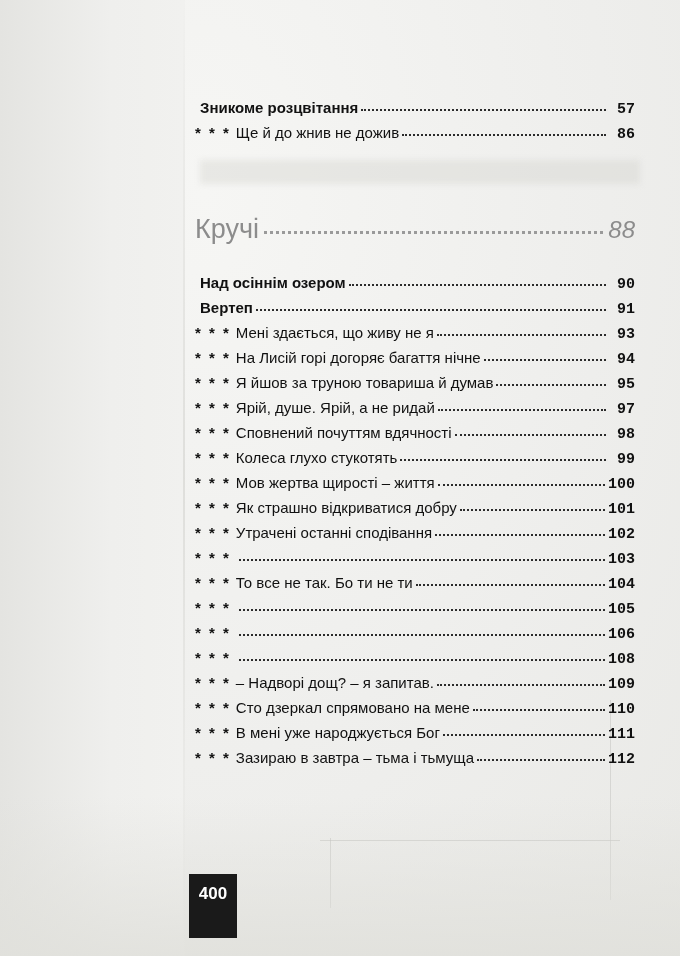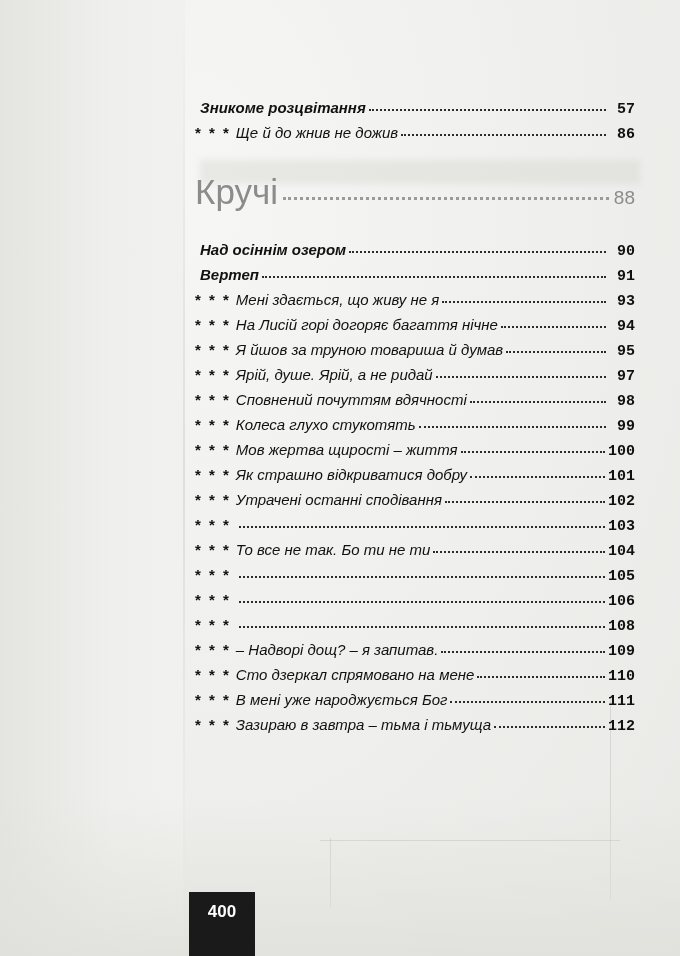--- a/index.html
+++ b/index.html
@@ -66,21 +66,20 @@
   .entry .stars {
     color: #111;
     font-weight: 700;
     letter-spacing: 2px;
     margin-right: 5px;
     flex: none;
   }
   .entry .title {
     flex: none;
     font-weight: 400;
-    font-style: italic;
   }
   .entry.bold .title {
     font-weight: 700;
   }
   .entry .dots {
     flex: 1 1 auto;
     overflow: hidden;
     margin: 0 3px;
     position: relative;
     top: -2px;
@@ -99,46 +98,48 @@
   
   .section {
     display: flex;
     align-items: baseline;
     margin-top: 30px;
     margin-bottom: 30px;
     color: #8e8e8e;
     white-space: nowrap;
   }
   .section .sec-title {
-    font-size: 35px;
+    font-size: 27px;
     font-weight: 400;
     flex: none;
     color: #8c8c8c;
+    margin-top: 42px;
   }
   .section .dots {
     flex: 1 1 auto;
     margin: 0 5px;
     position: relative;
     top: -4px;
     border-bottom: 3px dotted #9a9a9a;
     height: 0.55em;
     overflow: hidden;
   }
   .section .sec-page {
-    font-size: 19px;
+    font-size: 24px;
     flex: none;
     color: #8c8c8c;
+    font-style: italic;
   }
 
   
   .folio {
     position: absolute;
     left: 189px;
-    bottom: 0;
-    width: 66px;
+    bottom: 18px;
+    width: 48px;
     height: 64px;
     background: #1a1a1a;
     color: #fff;
     font-size: 17px;
     font-weight: 700;
     display: flex;
     align-items: flex-start;
     justify-content: center;
     padding-top: 10px;
     box-sizing: border-box;

